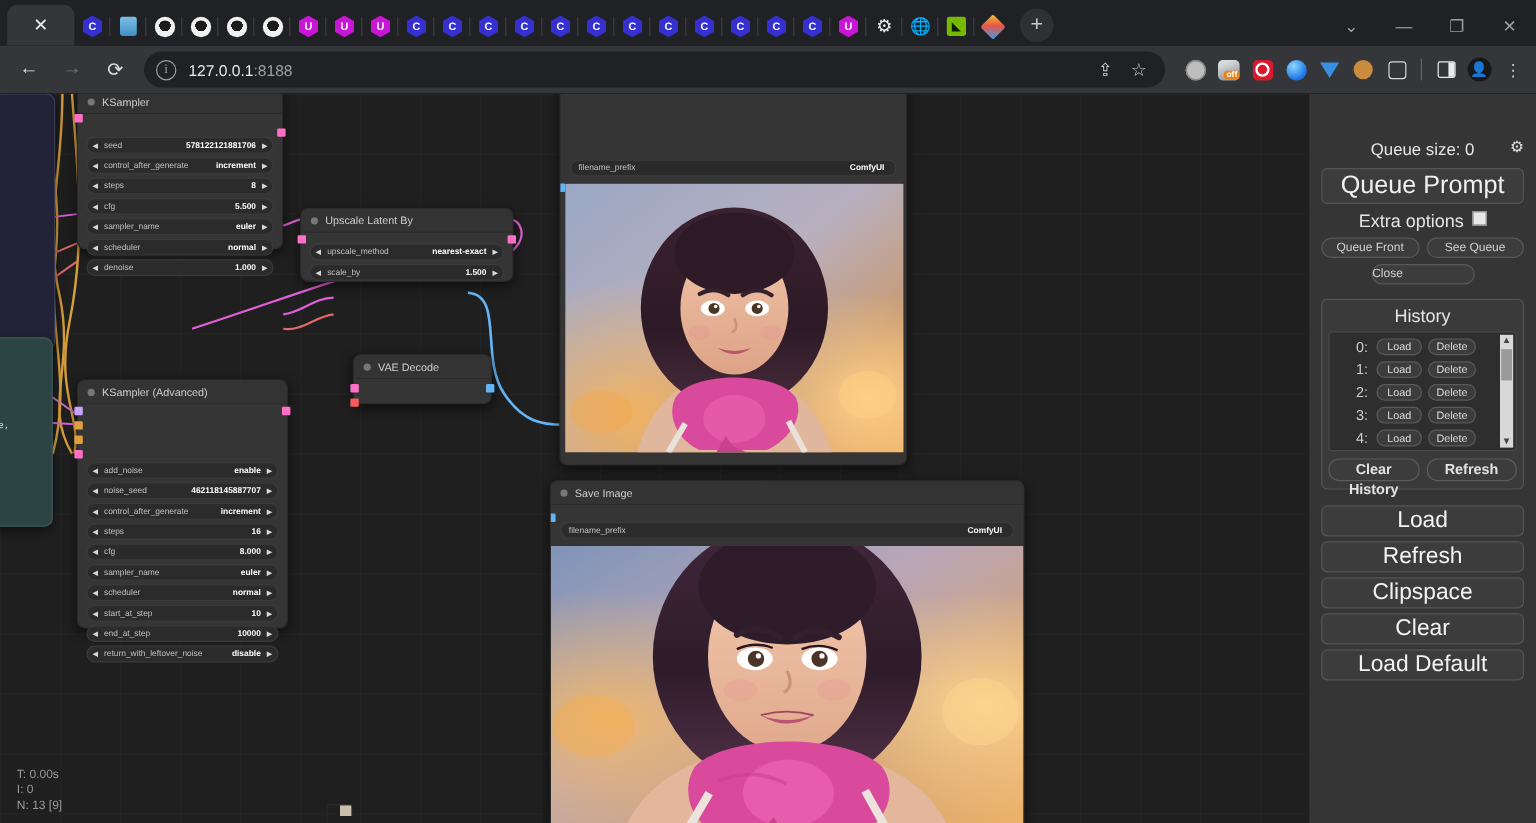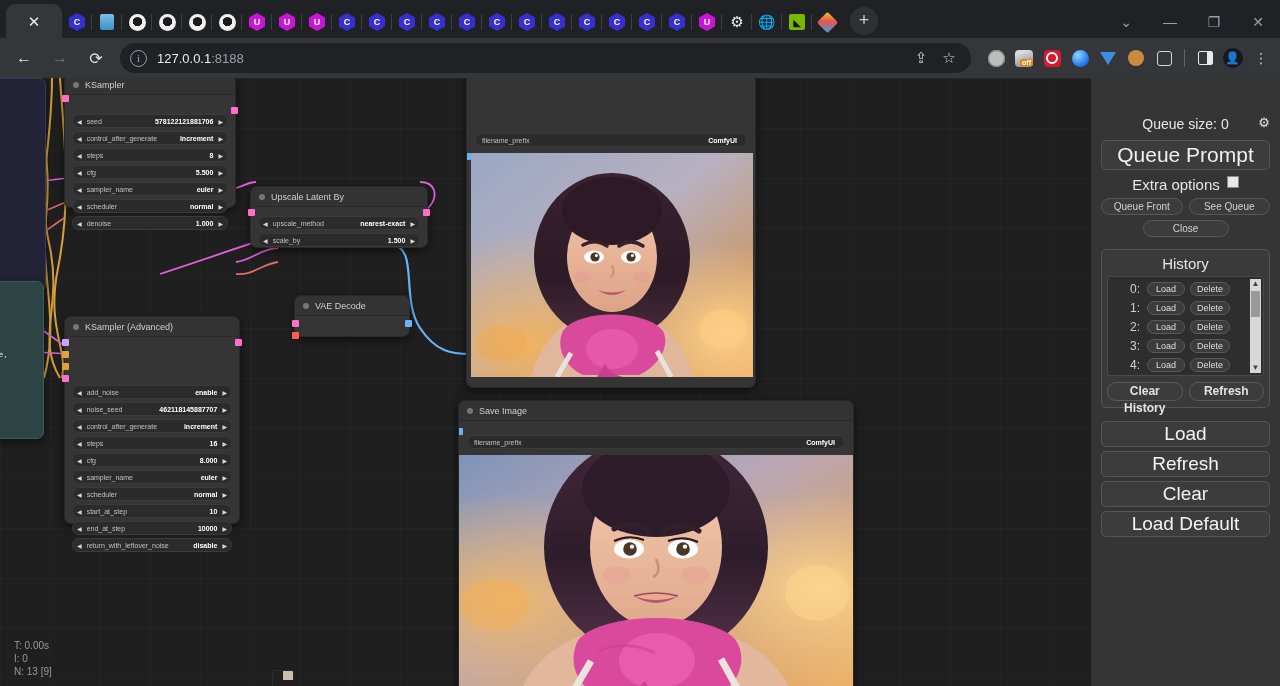--- a/index.html
+++ b/index.html
@@ -216,21 +216,21 @@
   #extra-check { width: 12px; height: 12px; background: #e8e8e8; border: 1px solid #888; }
   #smallbtn-row { display: flex; gap: 6px; margin-top: 5px; }
   .cm-sbtn {
     flex: 1 1 0; height: 17px; font-size: 10px; line-height: 15px;
     background: #3c3c3c; border: 1px solid #585858; border-radius: 9px;
     color: #d2d2d2; text-align: center;
   }
   #close-btn {
     width: 86px; margin: 5px auto 0; height: 17px; font-size: 10px; line-height:15px;
     background: #3c3c3c; border: 1px solid #585858; border-radius: 9px;
-    color: #d2d2d2; text-align: center;
+    color: #d2d2d2; text-align: left;
   }
   #history-panel {
     margin-top: 12px; border: 1px solid #555; border-radius: 5px;
     background: #3a3a3a; padding: 4px 5px 6px;
   }
   #history-title { text-align: center; font-size: 15px; color: #e4e4e4; margin: 1px 0 4px; }
   #history-list {
     background: #2e2e2e; border: 1px solid #4a4a4a; border-radius: 3px;
     height: 100px; position: relative; overflow: hidden; padding: 2px 0;
   }
@@ -522,21 +522,21 @@
           <span class="arr">◀</span>
           <span class="wname">denoise</span>
           <span class="wval">1.000</span>
           <span class="arr">▶</span>
         </div>
       </div>
       <span class="slot" style="left:-3px; top:20px; background:#ff6ec7;"></span>
       <span class="slot" style="right:-3px; top:32px; background:#ff6ec7;"></span>
     </div>
 
-    <div class="node" style="left:250px; top:108px; width:178px; height:62px;">
+    <div class="node" style="left:250px; top:95px; width:178px; height:62px;">
       <div class="node-title">
         <span class="node-dot"></span>
         <span>Upscale Latent By</span>
       </div>
       <div class="node-body" style="padding-top:9px;">
         <div class="widget">
           <span class="arr">◀</span>
           <span class="wname">upscale_method</span>
           <span class="wval">nearest-exact</span>
           <span class="arr">▶</span>
@@ -865,17 +865,18 @@
       </div>
       <div id="histbtn-row">
         <div class="hist-bigbtn">Clear History</div>
         <div class="hist-bigbtn">Refresh</div>
       </div>
     </div>
 
     <div id="main-actions">
       <div class="act-btn">Load</div>
       <div class="act-btn">Refresh</div>
+      <div class="act-btn">Clipspace</div>
       <div class="act-btn">Clear</div>
       <div class="act-btn">Load Default</div>
     </div>
   </div>
 </div>
 
 </body></html>

